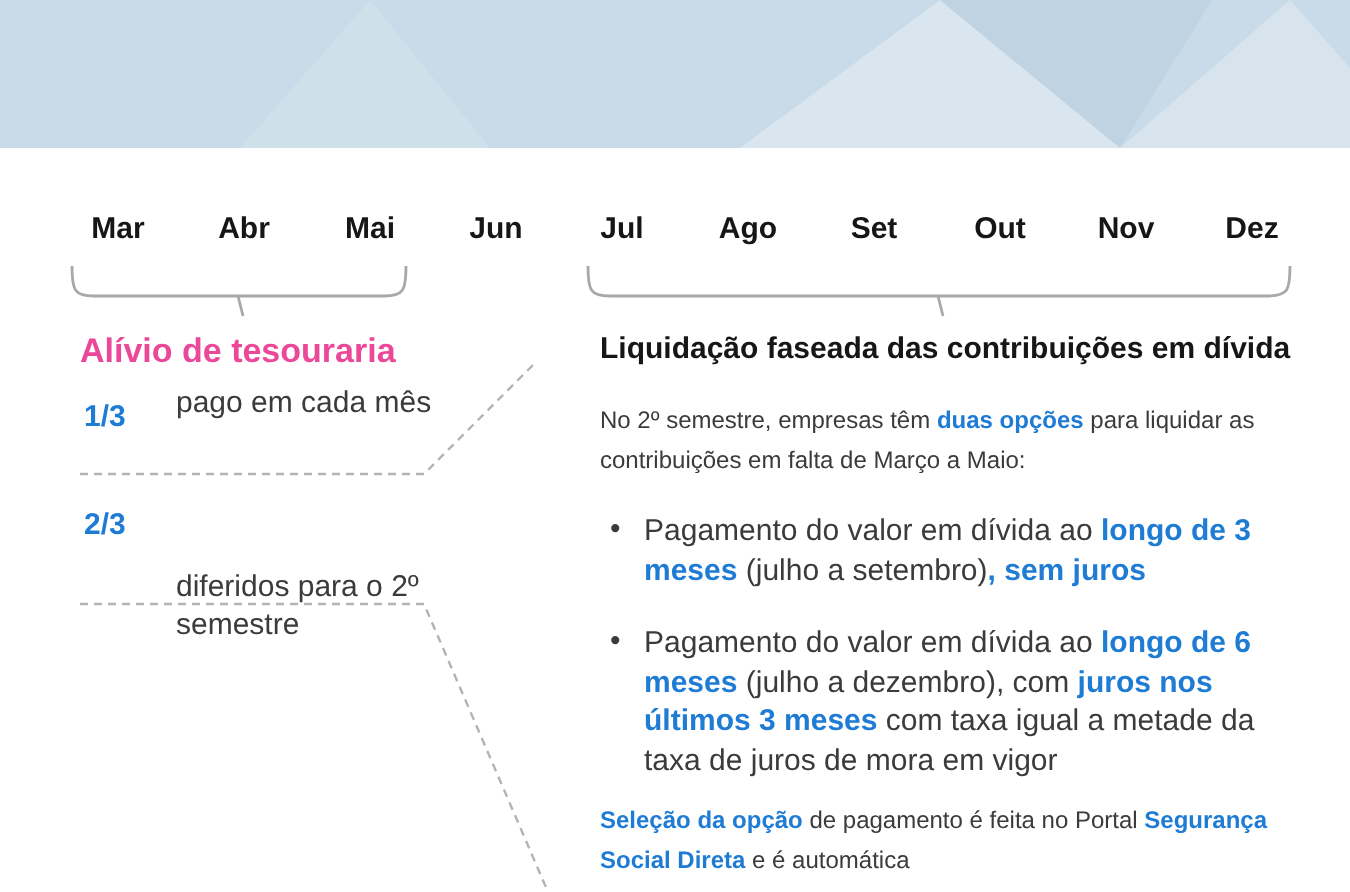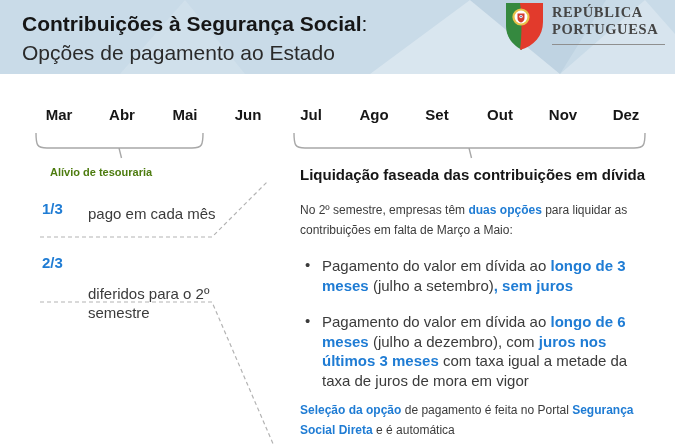--- a/index.html
+++ b/index.html
@@ -45,26 +45,26 @@
   }
   .month {
     width: 50px; text-align: center;
     font-weight: bold; font-size: 15px; color: #161616;
   }
 
   
   .overlay { position: absolute; left: 0; top: 0; pointer-events: none; }
 
   
-  .left-title { position: absolute; left: 50px; top: 166px; font-weight: bold; font-size: 11px; color: #4d7c0f; }
+  .left-title { position: absolute; left: 40px; top: 166px; font-weight: bold; font-size: 17px; color: #ec4899; }
   .fraction { position: absolute; font-weight: bold; font-size: 15px; }
   .fraction-1 { left: 42px; top: 200px; }
   .fraction-2 { left: 42px; top: 254px; }
   .frac-text { position: absolute; font-size: 15px; line-height: 19px; color: #3b3b3b; }
-  .frac-text-1 { left: 88px; top: 204px; }
+  .frac-text-1 { left: 88px; top: 192px; }
   .frac-text-2 { left: 88px; top: 257px; width: 132px; margin-top: 27px; }
 
   
   .right-title { position: absolute; left: 300px; top: 166px; font-weight: bold; font-size: 15px; color: #161616; }
   .rp { position: absolute; left: 300px; width: 358px; font-size: 12px; line-height: 19.5px; color: #3b3b3b; }
   .rp-intro  { top: 201px; }
   .rp-footer { top: 401px; }
   .bullet-row { position: absolute; left: 303px; width: 355px; }
   .bullet-1 { top: 256px; }
   .bullet-2 { top: 312px; }
@@ -76,41 +76,21 @@
 </head>
 <body>
 
 <div class="header">
   <svg class="header-deco" width="675" height="74" viewBox="0 0 675 74">
     <polygon points="120,74 185,0 245,74" fill="#ffffff" opacity="0.14"></polygon>
     <polygon points="370,74 470,0 560,74" fill="#ffffff" opacity="0.30"></polygon>
     <polygon points="470,0 560,74 606,0" fill="#9db8cc" opacity="0.22"></polygon>
     <polygon points="560,74 645,0 675,34 675,74" fill="#ffffff" opacity="0.26"></polygon>
   </svg>
-  <div class="header-titles">
-    <div class="title-line"><span class="title-bold">Contribuições à Segurança Social</span><span>:</span></div>
-    <div class="subtitle">Opções de pagamento ao Estado</div>
-  </div>
 
-  <div class="logo">
-    <svg class="logo-flag" width="44" height="50" viewBox="0 0 44 50">
-      <path d="M4,1 L20,1 L20,48 C12,44 4,36 4,24 Z" fill="#35893f"></path>
-      <path d="M18,1 L41,1 L41,20 C41,34 32,44 18,48 C20,32 20,14 18,1 Z" fill="#e23a2c"></path>
-      <circle cx="19" cy="15" r="8.6" fill="#e8c24a"></circle>
-      <circle cx="19" cy="15" r="6.4" fill="#ffffff"></circle>
-      <path d="M15.5,11.5 h7 v4.5 c0,2.6 -1.6,4 -3.5,4.6 c-1.9,-0.6 -3.5,-2 -3.5,-4.6 Z" fill="#d33a30"></path>
-      <circle cx="19" cy="14.6" r="1.7" fill="#ffffff"></circle>
-      <circle cx="19" cy="14.6" r="0.8" fill="#3a5ca8"></circle>
-    </svg>
-    <div class="logo-text">
-      <div>REPÚBLICA</div>
-      <div>PORTUGUESA</div>
-    </div>
-    <div class="logo-rule"></div>
-  </div>
 </div>
 
 <div class="months">
   <span class="month">Mar</span>
   <span class="month">Abr</span>
   <span class="month">Mai</span>
   <span class="month">Jun</span>
   <span class="month">Jul</span>
   <span class="month">Ago</span>
   <span class="month">Set</span>

